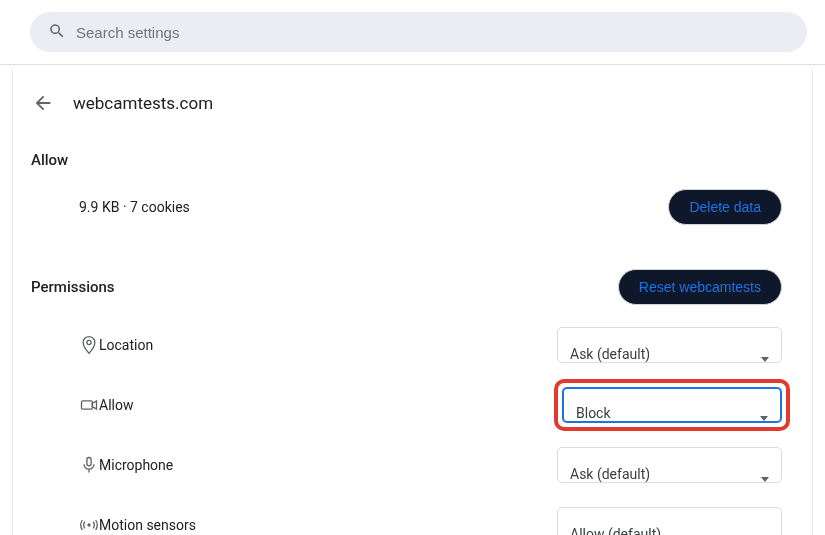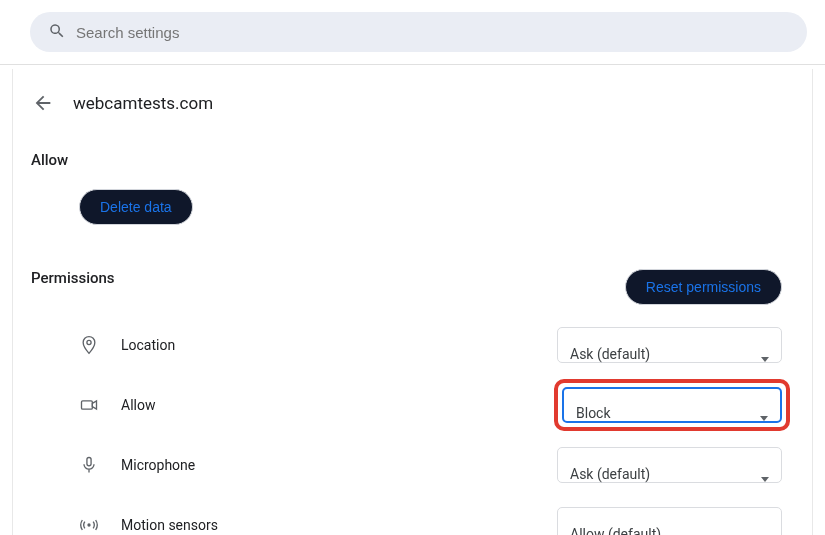--- a/index.html
+++ b/index.html
@@ -84,39 +84,38 @@
       background: #0f172a;
       color: #1a73e8;
       border-radius: 20px;
       padding: 9px 20px;
       font-size: 14px;
       font-weight: 500;
       cursor: pointer;
     }
     .permissions-head {
       display: flex;
-      align-items: flex-start;
+      align-items: center;
       justify-content: space-between;
       margin-bottom: 22px;
     }
     .perm-list {
       display: flex;
       flex-direction: column;
       gap: 24px;
       padding-left: 48px;
     }
     .perm-row {
       display: flex;
       align-items: center;
       justify-content: space-between;
     }
     .perm-left {
       display: flex;
       align-items: center;
-      gap: 22px;
     }
     .perm-icon {
       width: 20px; height: 20px;
       color: #5f6368;
       display: flex; align-items: center; justify-content: center;
     }
     .perm-icon svg { width: 20px; height: 20px; fill: none; stroke: #5f6368; stroke-width: 1.6; }
     .perm-label { font-size: 14px; color: #202124; }
     .dropdown {
       width: 225px;
@@ -168,26 +167,27 @@
       <div class="back-btn">
         <svg viewBox="0 0 24 24">
             <path d="M20 11H7.83l5.59-5.59L12 4l-8 8 8 8 1.41-1.41L7.83 13H20z"></path>
           </svg>
       </div>
       <div class="site-name">webcamtests.com</div>
     </div>
 
     <div class="section-title">Allow</div>
     <div class="usage-row">
+      <div class="usage-text">9.9 KB · 7 cookies</div>
       <button class="pill-btn">Delete data</button>
     </div>
 
     <div class="permissions-head">
       <div class="section-title" style="margin:0">Permissions</div>
-      <button class="pill-btn">Reset permissions</button>
+      <button class="pill-btn">Reset webcamtests</button>
     </div>
 
     <div class="perm-list">
 
       <div class="perm-row">
         <div class="perm-left">
           <span class="perm-icon">
             <svg viewBox="0 0 24 24">
                 <path d="M12 2C8 2 5 5 5 9c0 5 7 13 7 13s7-8 7-13c0-4-3-7-7-7z"></path>
                 <circle cx="12" cy="9" r="2.5"></circle>

